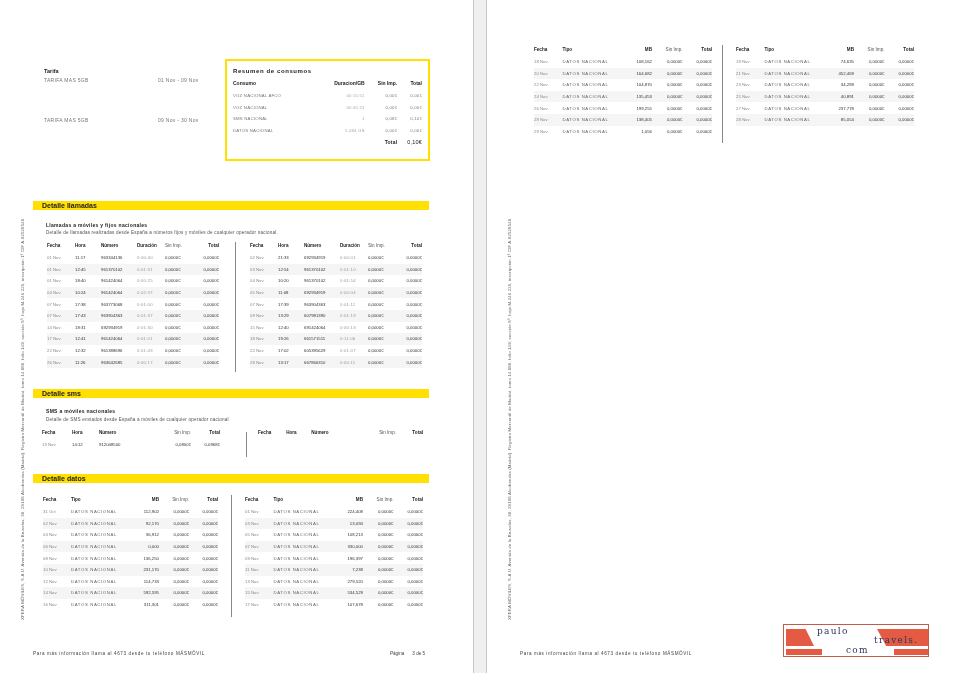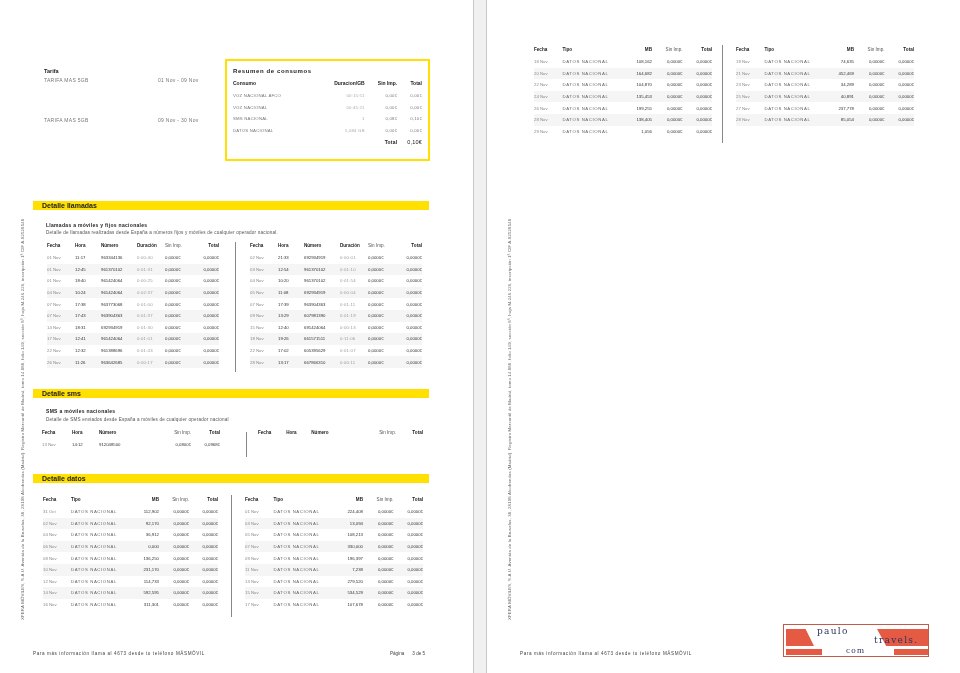--- a/index.html
+++ b/index.html
@@ -654,14 +654,14 @@
   </div>
 </div>
 
 <div class="watermark">
   <div class="wm-band" style="left:2px; top:4px; width:28px; height:17px; clip-path:polygon(0 0,70% 0,100% 100%,0 100%);"></div>
   <div class="wm-band" style="left:2px; top:24px; width:36px; height:6px;"></div>
   <div class="wm-band" style="left:93px; top:4px; width:51px; height:17px; clip-path:polygon(0 0,100% 0,100% 100%,18% 100%);"></div>
   <div class="wm-band" style="left:110px; top:24px; width:34px; height:6px;"></div>
   <div class="wm-text" style="left:33px; top:2px;">paulo</div>
   <div class="wm-text" style="left:42px; top:11px;margin-left:48px;">travels.</div>
-  <div class="wm-text" style="left:62px; top:21px;font-family:Liberation Serif, serif;">com</div>
+  <div class="wm-text" style="left:62px; top:21px;">com</div>
 </div>
 
 </body></html>

